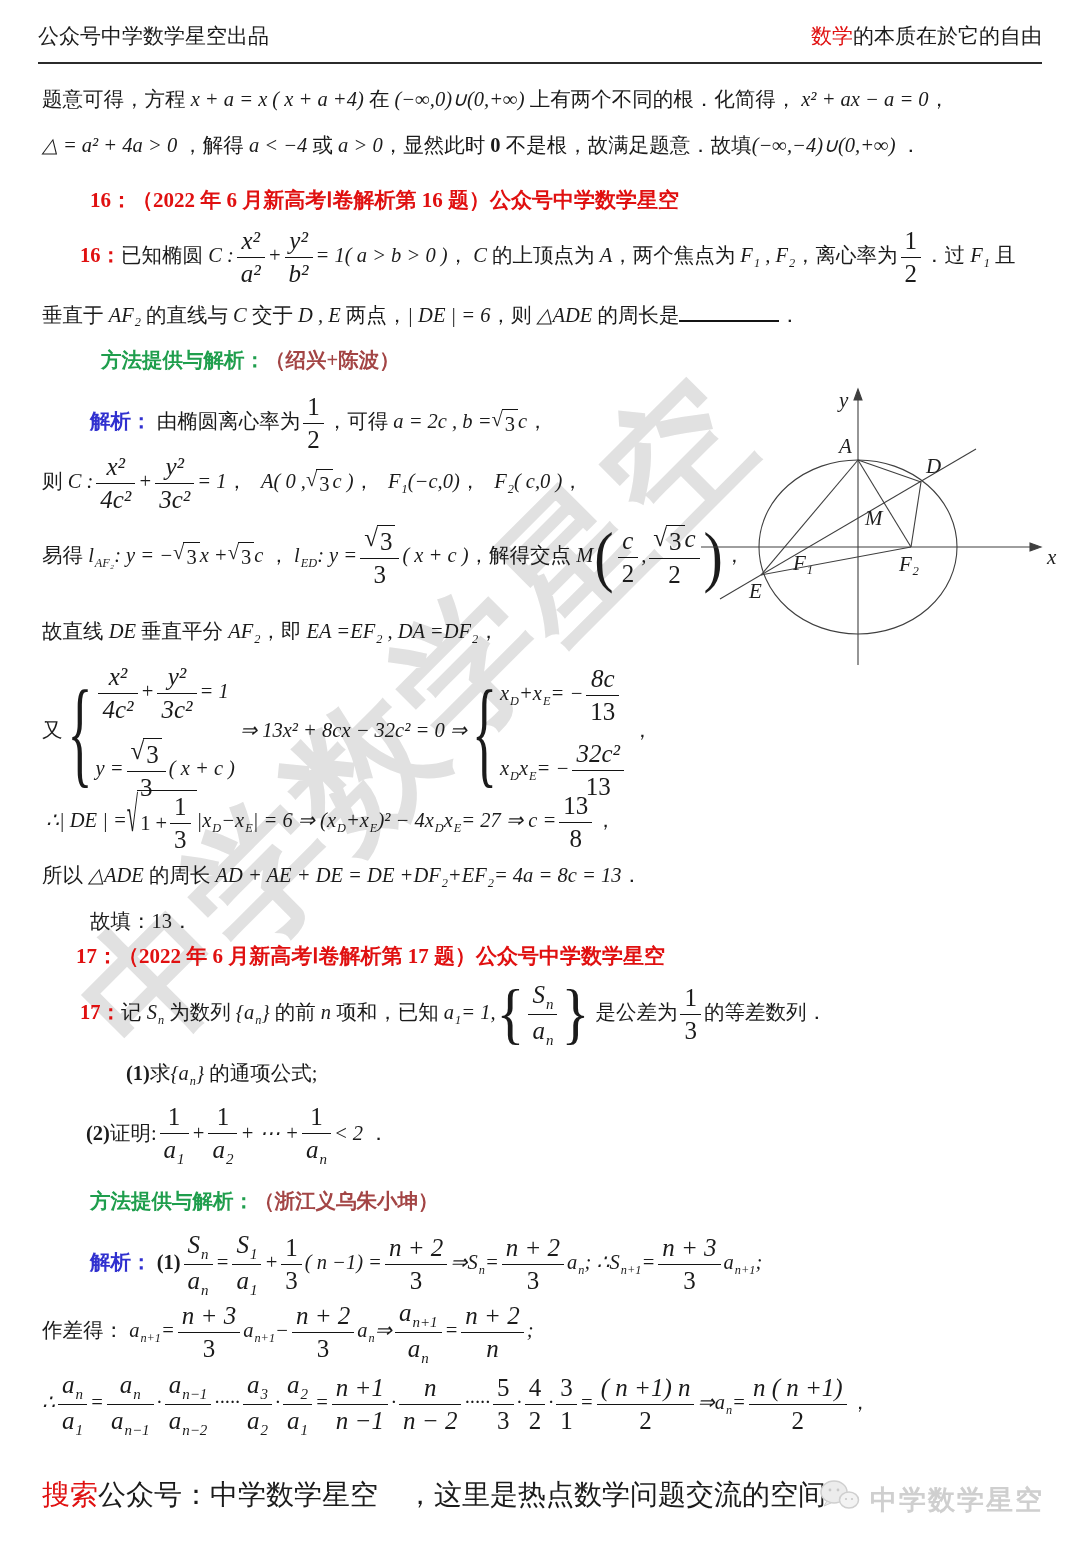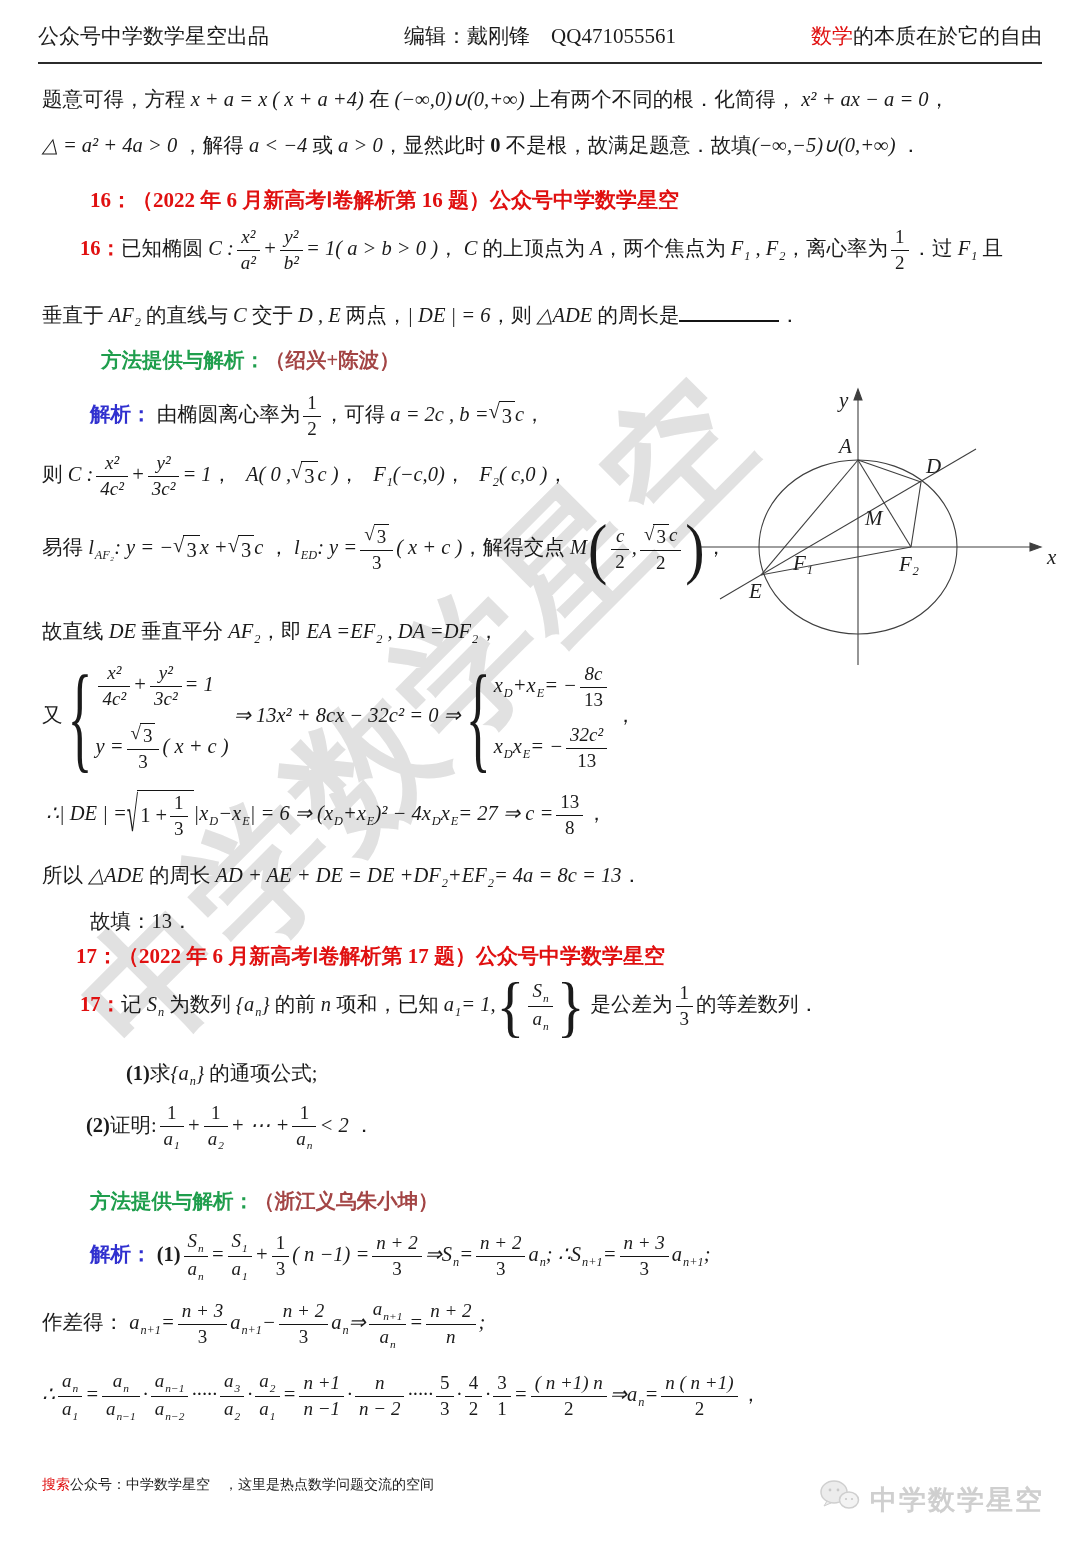--- a/index.html
+++ b/index.html
@@ -33,21 +33,21 @@
     font-size: 20.5px;
     line-height: 1.35;
   }
   .h { font-weight:bold; font-size:21px; }
   
   .mi { font-style: italic; }
   .mr { font-style: normal; }
   .mb { font-weight: bold; }
   .cjk { font-style: normal; text-align: center; }
   .spc { display:inline-block; }
-  .frac { display:inline-block; vertical-align:middle; text-align:center; margin:0 3px; font-size:19px; }
+  .frac { display:inline-block; vertical-align:middle; text-align:center; margin:0 3px; font-size:25px; }
   .fn { display:block; border-bottom:1.6px solid #141414; padding:0 4px 1px; line-height:1.2; }
   .fd { display:block; padding:1px 4px 0; line-height:1.2;text-align:center; }
   .msub { white-space:nowrap; }
   .msub .sbase { font-style:italic; }
   .msub .ss { font-size:0.6em; font-style:italic; vertical-align:-0.4em; margin-left:1px; }
   .sqrt { display:inline-flex; align-items:flex-start; vertical-align:middle; white-space:nowrap; }
   .rad { line-height:1; display:inline-block; }
   .vin { display:inline-flex; align-items:center; border-top:1.6px solid #141414; margin-left:-1px; padding:1px 3px 0; }
   .cases { display:inline-flex; align-items:center; vertical-align:middle; margin:0 5px; }
   .cbrace { font-size:52px; line-height:1; display:inline-block; transform:scaleY(2.3); transform-origin:center; font-weight:300; margin-right:3px; }
@@ -58,21 +58,21 @@
   
   .watermark {
     position:absolute; left:175px; top:905px;
     transform:rotate(-45deg); transform-origin:0 100%;
     font-family:"Liberation Sans", sans-serif;
     font-size:142px; font-weight:700; letter-spacing:5px;
     color: var(--watermark_gray,#bdbdbd); opacity:0.45;
     white-space:nowrap; z-index:1; pointer-events:none;
   }
   
-  .footer { position:absolute; left:42px; top:1476px; font-size:14px; white-space:nowrap; }
+  .footer { position:absolute; left:42px; top:1476px; font-size:28px; white-space:nowrap; }
   .logo {
     position:absolute; right:36px; top:1478px;
     display:flex; align-items:center; gap:8px;
     color: var(--logo_gray,#cfcfcf);
     font-family:"Liberation Sans", sans-serif;
     font-size:27px; font-weight:700; letter-spacing:2px;
     text-shadow: 1px 1px 0 #ffffff;
   }
   
   .figure { position:absolute; left:693px; top:385px; width:382px; height:288px; z-index:2; }
@@ -80,26 +80,25 @@
 </style>
 </head>
 <body>
 
 <div class="watermark">中学数学星空</div>
 
 <div class="layer" id="content">
 
   <div class="header">
     <span>公众号中学数学星空出品</span>
-    <span>编辑：戴刚锋　QQ471055561</span>
     <span><span class="red">数学</span><span>的本质在於它的自由</span></span>
   </div>
 
   <div class="para" style="left:42px; top:86px;"><span class="cjk">题意可得，方程 </span><span class="mi">x + a = x ( x + a +4)</span><span class="cjk"> 在 </span><span class="mi">(−∞,0)∪(0,+∞)</span><span class="cjk"> 上有两个不同的根．化简得， </span><span class="mi">x² + ax − a = 0</span><span class="cjk">，</span></div>
-  <div class="para" style="left:42px; top:132px;"><span class="mi">△ = a² + 4a &gt; 0</span><span class="cjk"> ，解得 </span><span class="mi">a &lt; −4</span><span class="cjk"> 或 </span><span class="mi">a &gt; 0</span><span class="cjk">，显然此时 </span><span class="mb">0</span><span class="cjk"> 不是根，故满足题意．故填</span><span class="mi">(−∞,−5)∪(0,+∞)</span><span class="cjk"> ．</span></div>
+  <div class="para" style="left:42px; top:132px;"><span class="mi">△ = a² + 4a &gt; 0</span><span class="cjk"> ，解得 </span><span class="mi">a &lt; −4</span><span class="cjk"> 或 </span><span class="mi">a &gt; 0</span><span class="cjk">，显然此时 </span><span class="mb">0</span><span class="cjk"> 不是根，故满足题意．故填</span><span class="mi">(−∞,−4)∪(0,+∞)</span><span class="cjk"> ．</span></div>
 
   <div class="para h red" style="left:90px; top:186px;">16：（2022 年 6 月新高考Ⅰ卷解析第 16 题）公众号中学数学星空</div>
 
   <div class="para" style="left:80px; top:226px;"><span class="mb red">16：</span><span class="cjk">已知椭圆 </span><span class="mi">C :</span><span class="frac"><span class="fn"><span class="mi">x²</span></span><span class="fd"><span class="mi">a²</span></span></span><span class="mi">+</span><span class="frac"><span class="fn"><span class="mi">y²</span></span><span class="fd"><span class="mi">b²</span></span></span><span class="mi">= 1( a &gt; b &gt; 0 )</span><span class="cjk">， </span><span class="mi">C</span><span class="cjk"> 的上顶点为 </span><span class="mi">A</span><span class="cjk">，两个焦点为 </span><span class="msub"><span class="sbase">F</span><span class="ss">1</span></span><span class="mi"> , </span><span class="msub"><span class="sbase">F</span><span class="ss">2</span></span><span class="cjk">，离心率为</span><span class="frac"><span class="fn"><span class="mr">1</span></span><span class="fd"><span class="mr">2</span></span></span><span class="cjk">．过 </span><span class="msub"><span class="sbase">F</span><span class="ss">1</span></span><span class="cjk"> 且</span></div>
   <div class="para" style="left:42px; top:300px;"><span class="cjk">垂直于 </span><span class="msub"><span class="sbase">AF</span><span class="ss">2</span></span><span class="cjk"> 的直线与 </span><span class="mi">C</span><span class="cjk"> 交于 </span><span class="mi">D , E</span><span class="cjk"> 两点，</span><span class="mi">| DE | = 6</span><span class="cjk">，则 </span><span class="mi">△ADE</span><span class="cjk"> 的周长是</span><span class="blank" style="width: 100px;"></span><span class="cjk">．</span></div>
 
   <div class="para" style="left:90px; top:347px;margin-left:11px;"><span class="green">方法提供与解析：</span><span class="maroon">（绍兴+陈波）</span></div>
 
   <div class="para" style="left:90px; top:392px;"><span class="mb blue">解析：</span><span class="cjk"> 由椭圆离心率为</span><span class="frac"><span class="fn"><span class="mr">1</span></span><span class="fd"><span class="mr">2</span></span></span><span class="cjk">，可得 </span><span class="mi">a = 2c , b =</span><span class="sqrt">
         <span class="rad">√</span>

